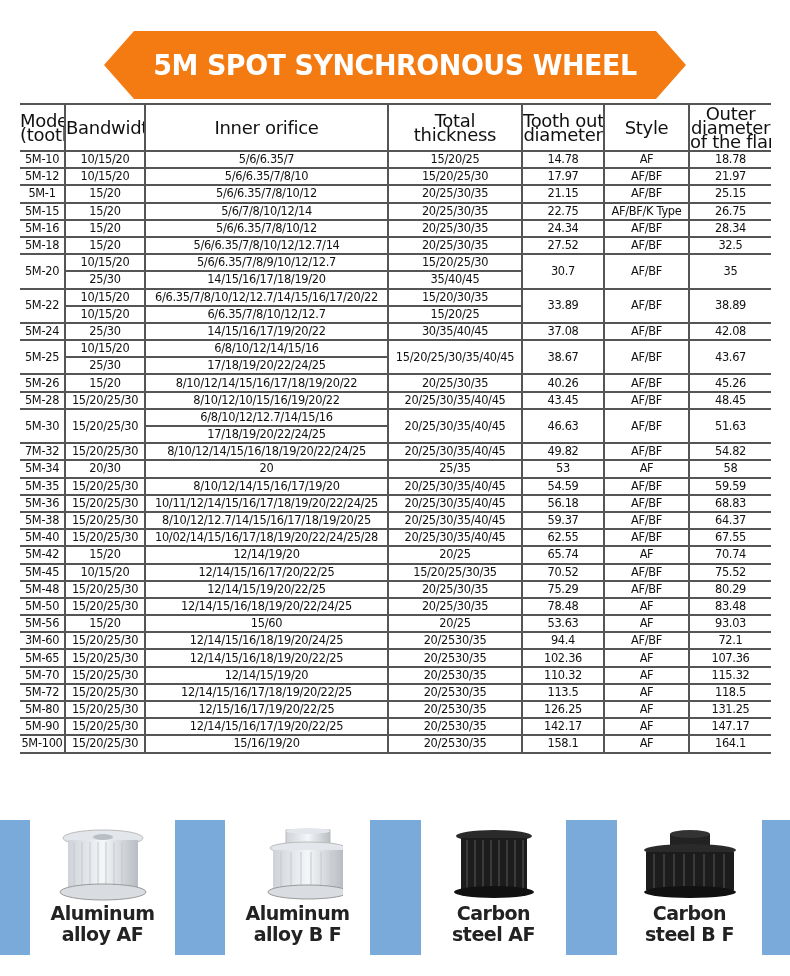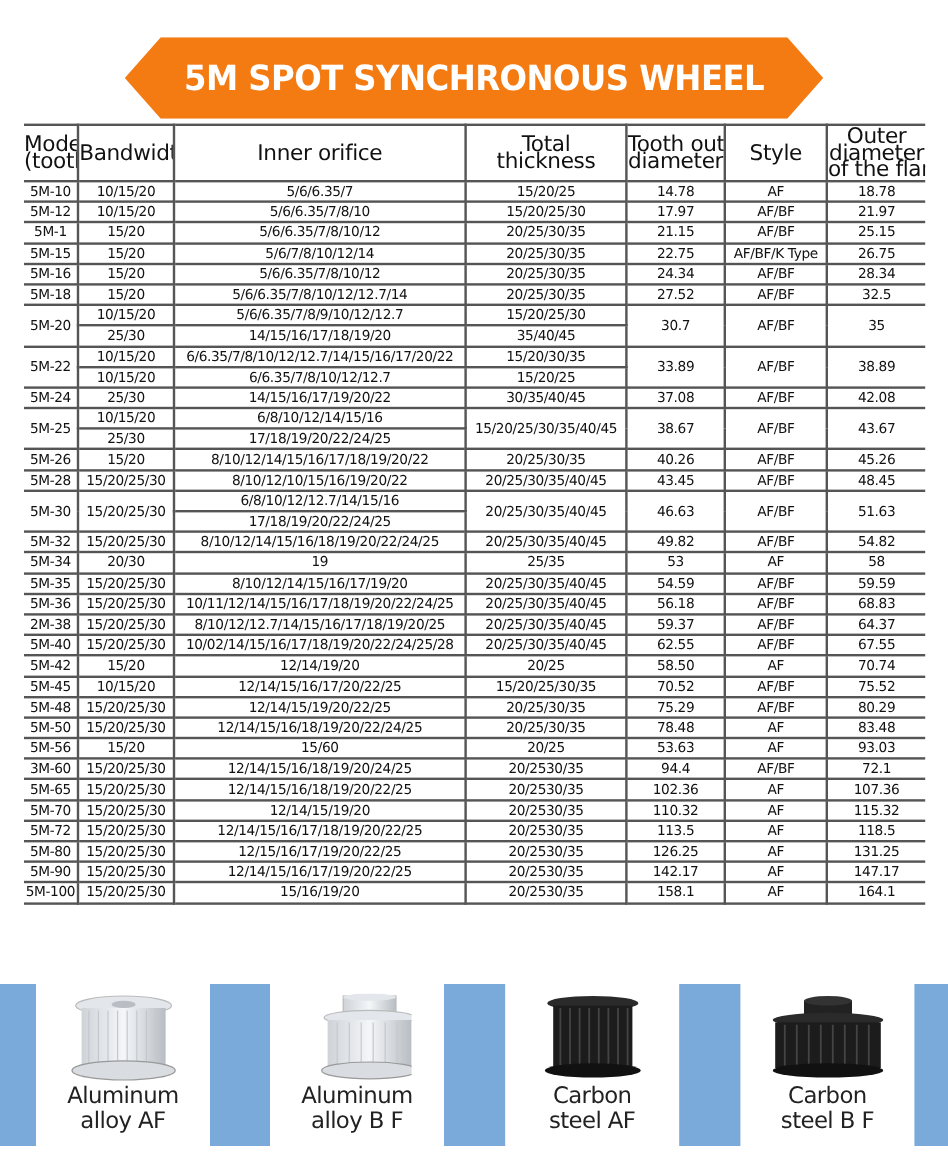--- a/index.html
+++ b/index.html
@@ -6,21 +6,21 @@
   body{width:790px;height:976px;position:relative;overflow:hidden;font-family:"DejaVu Sans Condensed","DejaVu Sans",sans-serif;}
   .banner{position:absolute;left:104px;top:31px;width:582px;height:68px;}
   .banner svg{position:absolute;left:0;top:0;}
   .banner-title{position:absolute;left:0;top:0;width:582px;height:68px;line-height:68px;text-align:center;color:#fff;font-family:"DejaVu Sans",sans-serif;font-weight:bold;font-size:29px;letter-spacing:-0.5px;transform:scaleX(0.93);}
   table.spec{position:absolute;left:20px;top:103px;border-collapse:collapse;table-layout:fixed;width:751px;font-family:"DejaVu Sans",sans-serif;font-size:11.4px;color:#111;}
   table.spec td, table.spec th{border:2px solid #555;text-align:center;padding:0;white-space:nowrap;overflow:hidden;height:15.2px;line-height:15px;letter-spacing:-0.3px;}
   table.spec th{font-weight:normal;height:45px;line-height:14px;font-size:18px;}
   table.spec{border-left:none;border-right:none;}
   table.spec tr > *:first-child{border-left:none;}
   table.spec tr > *:last-child{border-right:none;}
-  .bottom{position:absolute;left:0;top:820px;width:790px;height:135px;background:#7aaad9;}
+  .bottom{position:absolute;left:0;top:820px;width:790px;height:135px;background:#7aaad9;font-weight:bold;}
   .card{position:absolute;top:0;height:135px;background:#fff;}
   .card .label{position:absolute;left:0;right:0;top:83px;text-align:center;font-family:"DejaVu Sans",sans-serif;font-size:19px;line-height:21px;color:#222;letter-spacing:-0.5px;}
   .card svg{position:absolute;left:50%;transform:translateX(-50%);top:8px;}
 </style>
 </head>
 <body>
 
 <div class="banner">
   <svg width="582" height="68">
     <polygon points="30,0 552,0 582,34 552,68 30,68 0,34" fill="#f47a12"></polygon>
@@ -178,32 +178,32 @@
         <td>6/8/10/12/12.7/14/15/16</td>
         <td rowspan="2">20/25/30/35/40/45</td>
         <td rowspan="2">46.63</td>
         <td rowspan="2">AF/BF</td>
         <td rowspan="2">51.63</td>
       </tr>
       <tr>
         <td>17/18/19/20/22/24/25</td>
       </tr>
       <tr>
-        <td>5M-32</td>
+        <td>7M-32</td>
         <td>15/20/25/30</td>
         <td>8/10/12/14/15/16/18/19/20/22/24/25</td>
         <td>20/25/30/35/40/45</td>
         <td>49.82</td>
         <td>AF/BF</td>
         <td>54.82</td>
       </tr>
       <tr>
         <td>5M-34</td>
         <td>20/30</td>
-        <td>19</td>
+        <td>20</td>
         <td>25/35</td>
         <td>53</td>
         <td>AF</td>
         <td>58</td>
       </tr>
       <tr>
         <td>5M-35</td>
         <td>15/20/25/30</td>
         <td>8/10/12/14/15/16/17/19/20</td>
         <td>20/25/30/35/40/45</td>
@@ -214,21 +214,21 @@
       <tr>
         <td>5M-36</td>
         <td>15/20/25/30</td>
         <td>10/11/12/14/15/16/17/18/19/20/22/24/25</td>
         <td>20/25/30/35/40/45</td>
         <td>56.18</td>
         <td>AF/BF</td>
         <td>68.83</td>
       </tr>
       <tr>
-        <td>2M-38</td>
+        <td>5M-38</td>
         <td>15/20/25/30</td>
         <td>8/10/12/12.7/14/15/16/17/18/19/20/25</td>
         <td>20/25/30/35/40/45</td>
         <td>59.37</td>
         <td>AF/BF</td>
         <td>64.37</td>
       </tr>
       <tr>
         <td>5M-40</td>
         <td>15/20/25/30</td>
@@ -236,21 +236,21 @@
         <td>20/25/30/35/40/45</td>
         <td>62.55</td>
         <td>AF/BF</td>
         <td>67.55</td>
       </tr>
       <tr>
         <td>5M-42</td>
         <td>15/20</td>
         <td>12/14/19/20</td>
         <td>20/25</td>
-        <td>58.50</td>
+        <td>65.74</td>
         <td>AF</td>
         <td>70.74</td>
       </tr>
       <tr>
         <td>5M-45</td>
         <td>10/15/20</td>
         <td>12/14/15/16/17/20/22/25</td>
         <td>15/20/25/30/35</td>
         <td>70.52</td>
         <td>AF/BF</td>

